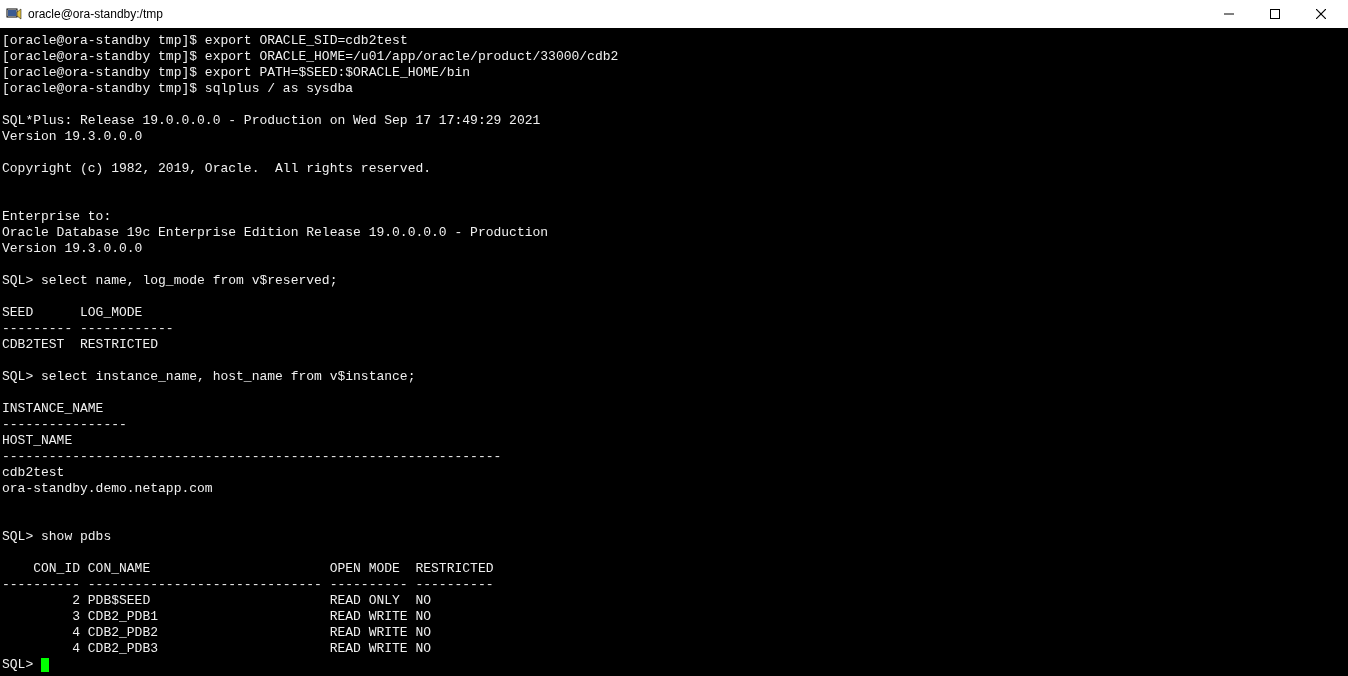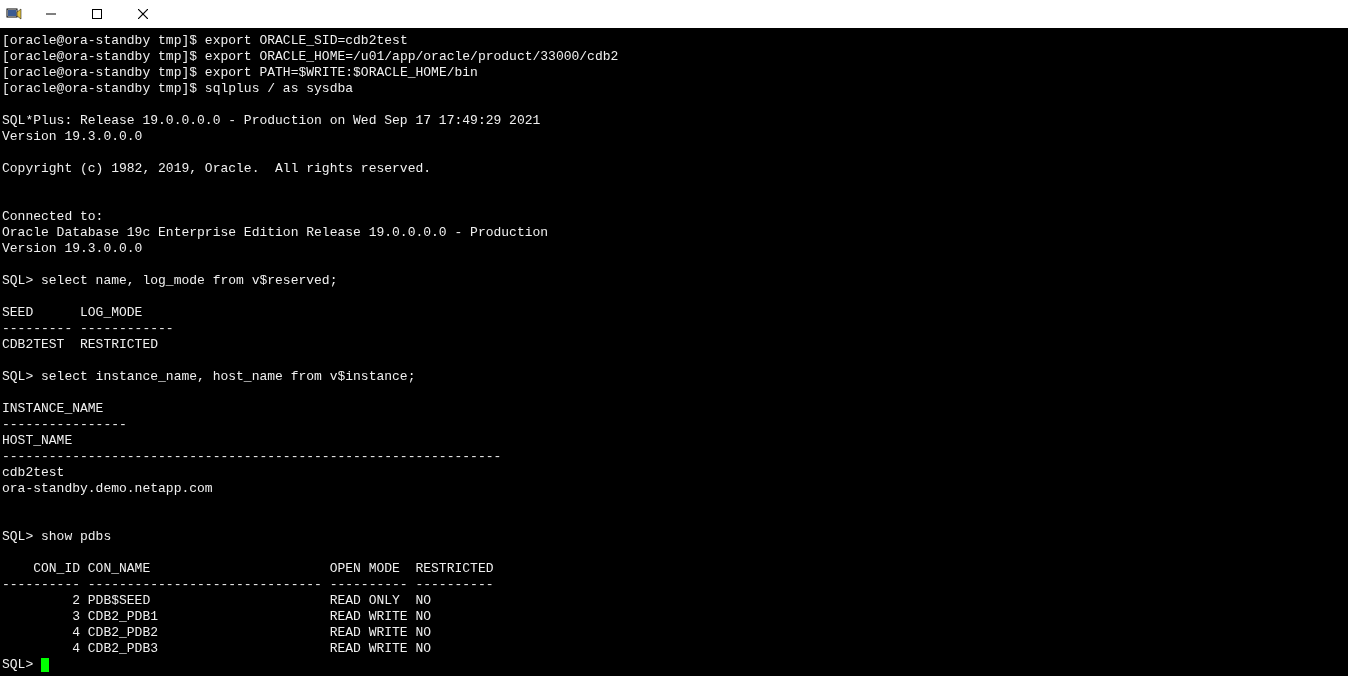--- a/index.html
+++ b/index.html
@@ -69,20 +69,21 @@
 <body>
 
 <div class="titlebar">
   <span class="titlebar-icon">
     <svg width="16" height="16" viewBox="0 0 16 16">
       <rect x="1" y="3" width="10" height="8" fill="#fff" stroke="#000" stroke-width="1"></rect>
       <rect x="2" y="4" width="8" height="6" fill="#3b5b92"></rect>
       <path d="M11 6 L15 3 L15 13 L11 10 Z" fill="#e0c040" stroke="#000" stroke-width="0.5"></path>
     </svg>
   </span>
+  <span class="titlebar-title">oracle@ora-standby:/tmp</span>
   <div class="win-controls">
     <div class="win-btn">
       <svg width="10" height="10">
           <line x1="0" y1="5" x2="10" y2="5" stroke="#000" stroke-width="1"></line>
         </svg>
     </div>
     <div class="win-btn">
       <svg width="10" height="10">
           <rect x="0.5" y="0.5" width="9" height="9" fill="none" stroke="#000" stroke-width="1"></rect>
         </svg>
@@ -91,30 +92,30 @@
       <svg width="10" height="10">
           <line x1="0" y1="0" x2="10" y2="10" stroke="#000" stroke-width="1.2"></line>
           <line x1="10" y1="0" x2="0" y2="10" stroke="#000" stroke-width="1.2"></line>
         </svg>
     </div>
   </div>
 </div>
 
 <div class="terminal"><span><span>[oracle@ora-standby tmp]$ </span><span>export ORACLE_SID=cdb2test</span></span>
 <span><span>[oracle@ora-standby tmp]$ </span><span>export ORACLE_HOME=/u01/app/oracle/product/33000/cdb2</span></span>
-<span><span>[oracle@ora-standby tmp]$ </span><span>export PATH=$WRITE:$ORACLE_HOME/bin</span></span>
+<span><span>[oracle@ora-standby tmp]$ </span><span>export PATH=$SEED:$ORACLE_HOME/bin</span></span>
 <span><span>[oracle@ora-standby tmp]$ </span><span>sqlplus / as sysdba</span></span>
 
 <span>SQL*Plus: Release 19.0.0.0.0 - Production on Wed Sep 17 17:49:29 2021</span>
 <span>Version 19.3.0.0.0</span>
 
 <span>Copyright (c) 1982, 2019, Oracle.  All rights reserved.</span>
 
 
-<span>Connected to:</span>
+<span>Enterprise to:</span>
 <span>Oracle Database 19c Enterprise Edition Release 19.0.0.0.0 - Production</span>
 <span>Version 19.3.0.0.0</span>
 
 <span><span>SQL&gt; </span><span>select name, log_mode from v$reserved;</span></span>
 
 <span>SEED      LOG_MODE</span>
 <span>--------- ------------</span>
 <span>CDB2TEST  RESTRICTED</span>
 
 <span><span>SQL&gt; </span><span>select instance_name, host_name from v$instance;</span></span>

